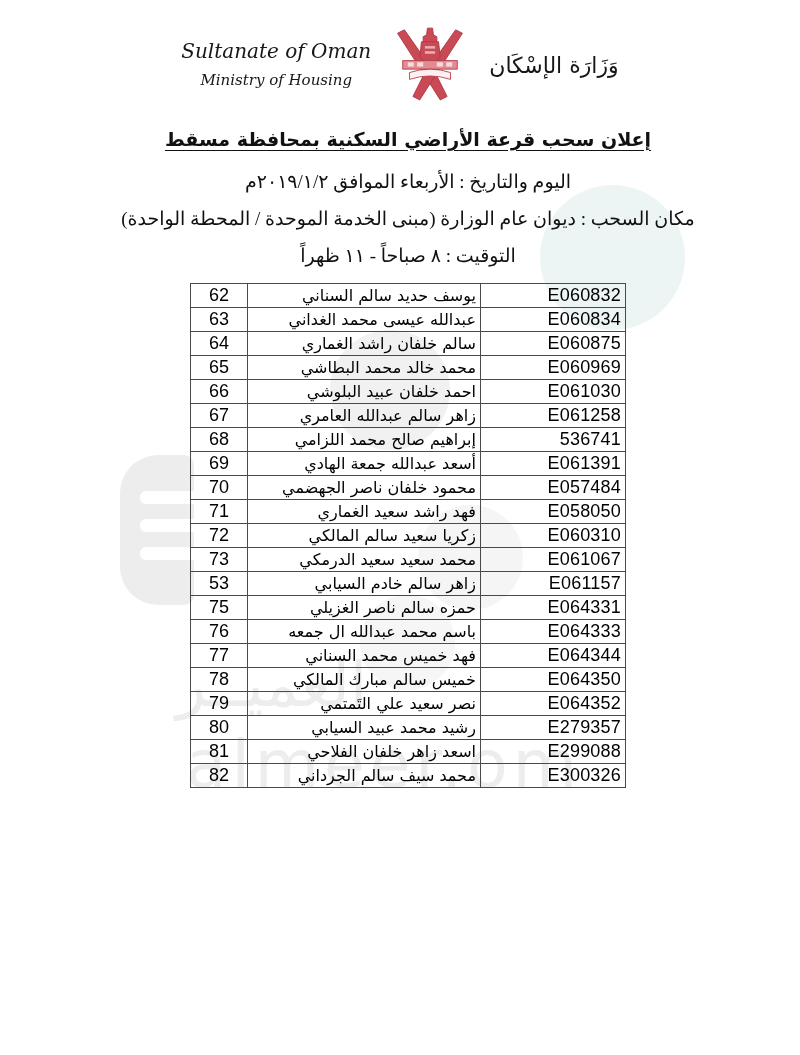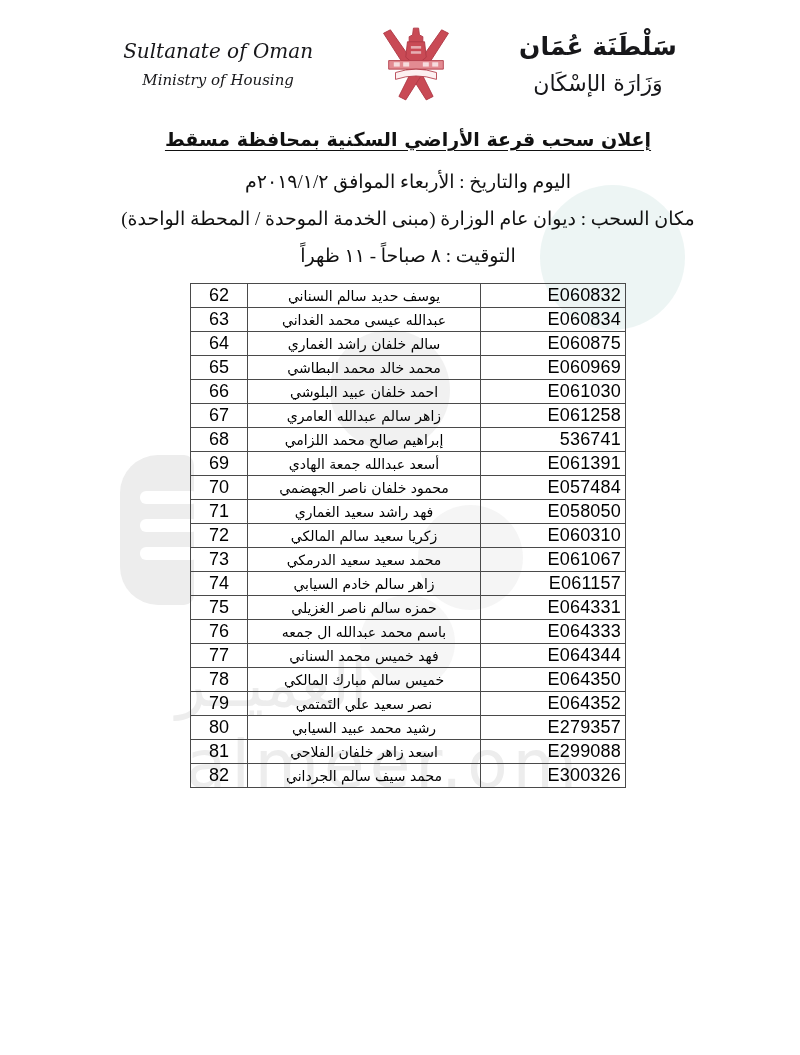--- a/index.html
+++ b/index.html
@@ -80,21 +80,21 @@
   }
 
   
   .letterhead {
     position: relative;
     z-index: 2;
     height: 100px;
     display: flex;
     align-items: center;
     justify-content: center;
-    gap: 60px;
+    gap: 16px;
     padding-top: 14px;
     direction: ltr;
   }
   .lh-en {
     text-align: center;
     font-family: "DejaVu Serif", serif;
     font-style: italic;
     color: #17171a;
     line-height: 1.45;
   }
@@ -164,24 +164,23 @@
   }
   td.c-id {
     width: 136px;
     font-family: "Liberation Sans", sans-serif;
     font-size: 18px;
     letter-spacing: .2px;
     color: #000;
   }
   td.c-name {
     width: 224px;
-    text-align: center;
     direction: rtl;
     font-family: "DejaVu Sans", sans-serif;
-    font-size: 14px;
+    font-size: 16px;
     color: #000;
   }
   td.c-no {
     width: 48px;
     text-align: center;
     font-family: "Liberation Sans", sans-serif;
     font-size: 18px;
     color: #000;
   }
 </style>
@@ -230,21 +229,20 @@
     </g>
     <g fill="#ffffff" opacity=".7">
       <rect x="24" y="46" width="7" height="5"></rect>
       <rect x="35" y="46" width="7" height="5"></rect>
       <rect x="58" y="46" width="7" height="5"></rect>
       <rect x="69" y="46" width="7" height="5"></rect>
     </g>
   </svg>
 
   <div class="lh-ar">
-    <div class="l1">سَلْطَنَة عُمَان</div>
     <div class="l2">وَزَارَة الإسْكَان</div>
   </div>
 
 </div>
 
 <div class="doc-body">
 
   <div class="doc-title">إعلان سحب قرعة الأراضي السكنية بمحافظة مسقط</div>
 
   <div class="meta-line m1">اليوم والتاريخ : الأربعاء الموافق ٢٠١٩/١/٢م</div>
@@ -310,21 +308,21 @@
             <td class="c-no">72</td>
           </tr>
           <tr>
             <td class="c-id">E061067</td>
             <td class="c-name">محمد سعيد سعيد الدرمكي</td>
             <td class="c-no">73</td>
           </tr>
           <tr>
             <td class="c-id">E061157</td>
             <td class="c-name">زاهر سالم خادم السيابي</td>
-            <td class="c-no">74</td>
+            <td class="c-no">53</td>
           </tr>
           <tr>
             <td class="c-id">E064331</td>
             <td class="c-name">حمزه سالم ناصر الغزيلي</td>
             <td class="c-no">75</td>
           </tr>
           <tr>
             <td class="c-id">E064333</td>
             <td class="c-name">باسم محمد عبدالله ال جمعه</td>
             <td class="c-no">76</td>

